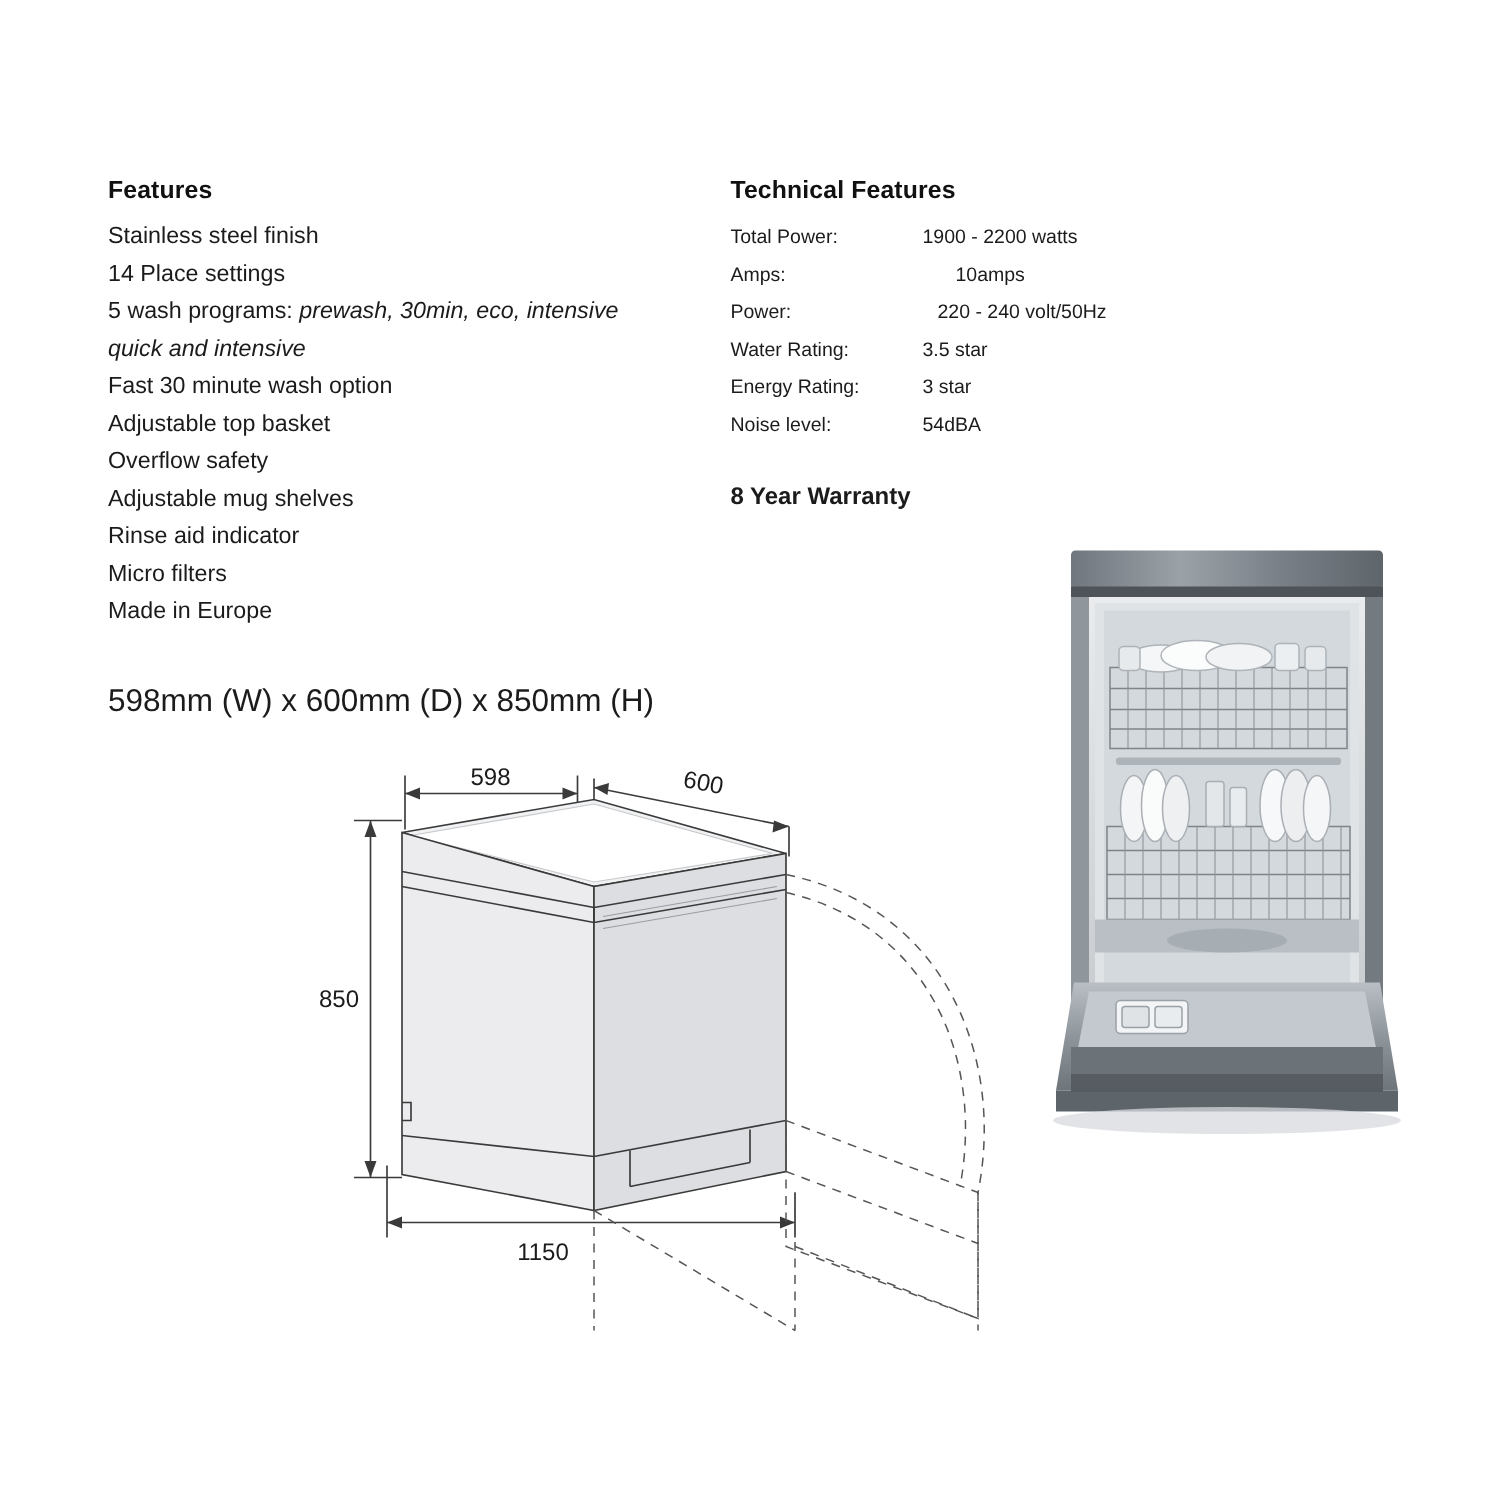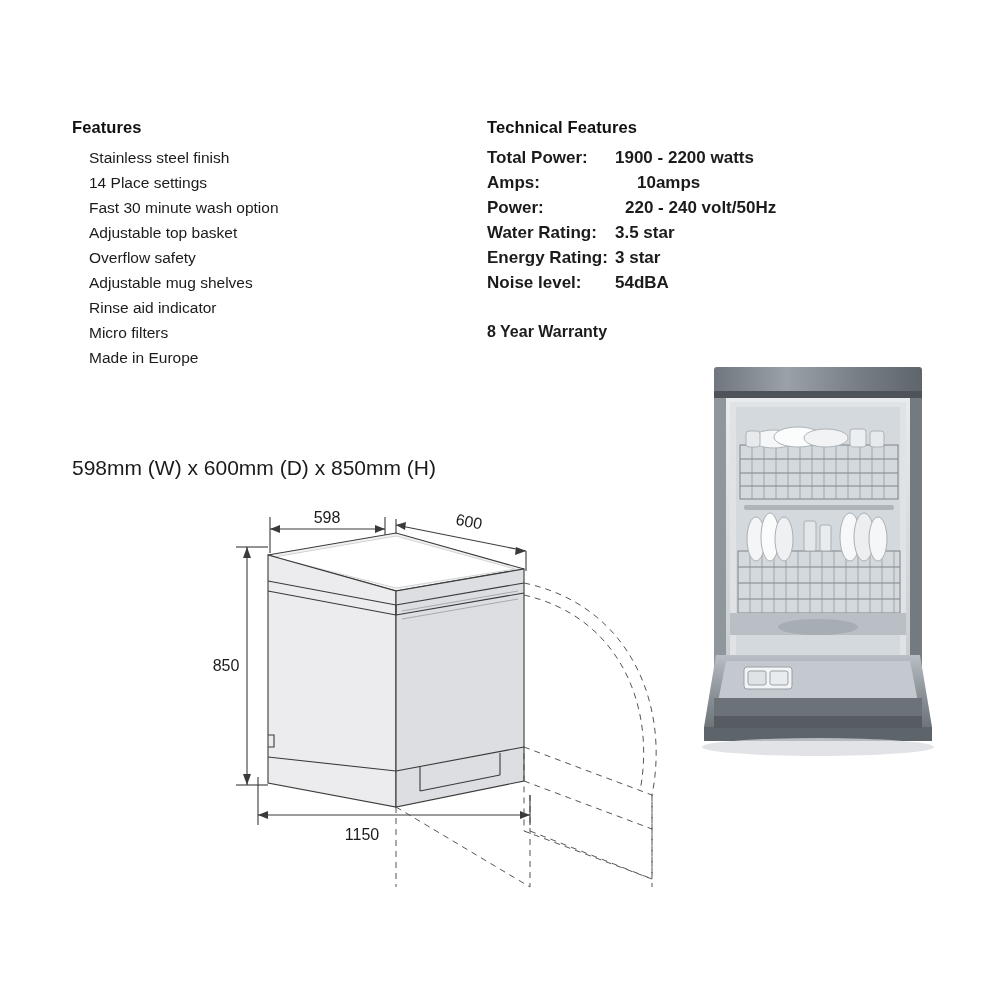--- a/index.html
+++ b/index.html
@@ -33,38 +33,36 @@
     font-weight: bold;
     color: #111;
     margin: 0 0 8px 0;
     letter-spacing: 0.1px;
   }
   .feature-line {
     font-size: 15.5px;
     line-height: 25px;
     color: #1b1b1b;
     white-space: normal;
-    margin-left: 17px;
   }
   .feature-line em {
     font-style: italic;
   }
 
   
   .tech-block {
     position: absolute;
     left: 487px;
     top: 118px;
     width: 330px;
   }
   .tech-row {
     display: flex;
-    font-size: 17px;
+    font-size: 13px;
     line-height: 25px;
-    font-weight: bold;
   }
   .tech-label {
     width: 128px;
     flex: 0 0 128px;
   }
   .tech-value {
     flex: 1 1 auto;
   }
   .warranty {
     position: absolute;
@@ -111,20 +109,21 @@
 </head>
 <body>
 
 <div class="page">
 
   <div class="features-block">
     <div class="block-title">Features</div>
 
     <div class="feature-line">Stainless steel finish</div>
     <div class="feature-line">14 Place settings</div>
+    <div class="feature-line"><span>5 wash programs: </span><em>prewash, 30min, eco, intensive quick and intensive</em></div>
     <div class="feature-line">Fast 30 minute wash option</div>
     <div class="feature-line">Adjustable top basket</div>
     <div class="feature-line">Overflow safety</div>
     <div class="feature-line">Adjustable mug shelves</div>
     <div class="feature-line">Rinse aid indicator</div>
     <div class="feature-line">Micro filters</div>
     <div class="feature-line">Made in Europe</div>
   </div>
 
   <div class="tech-block">

